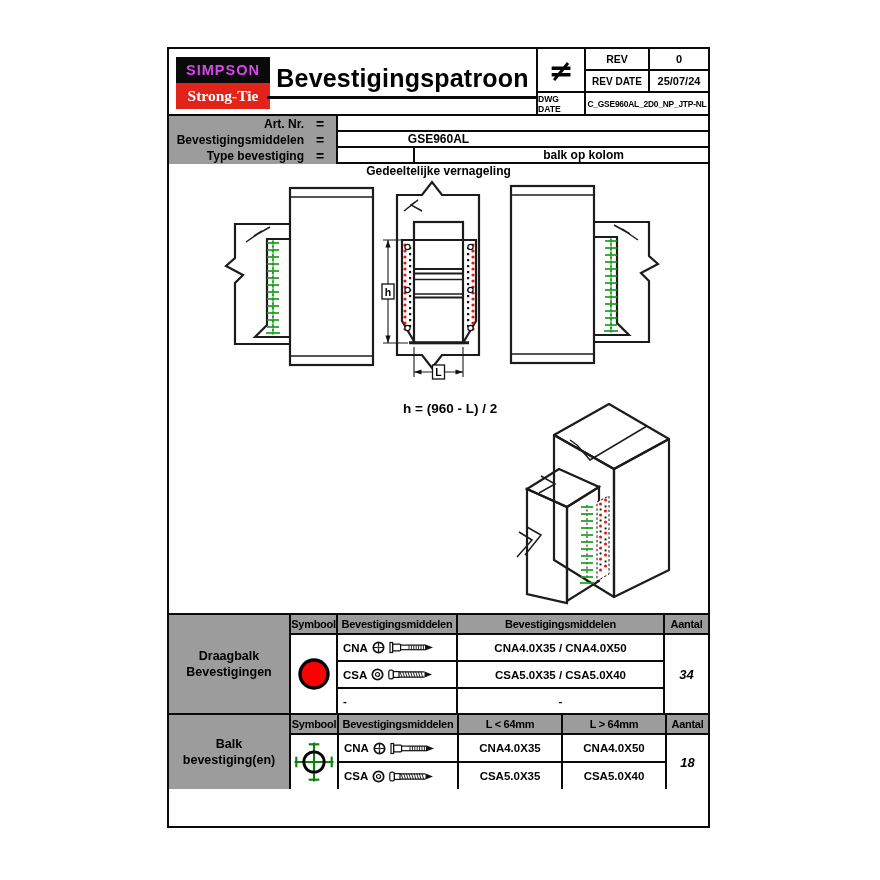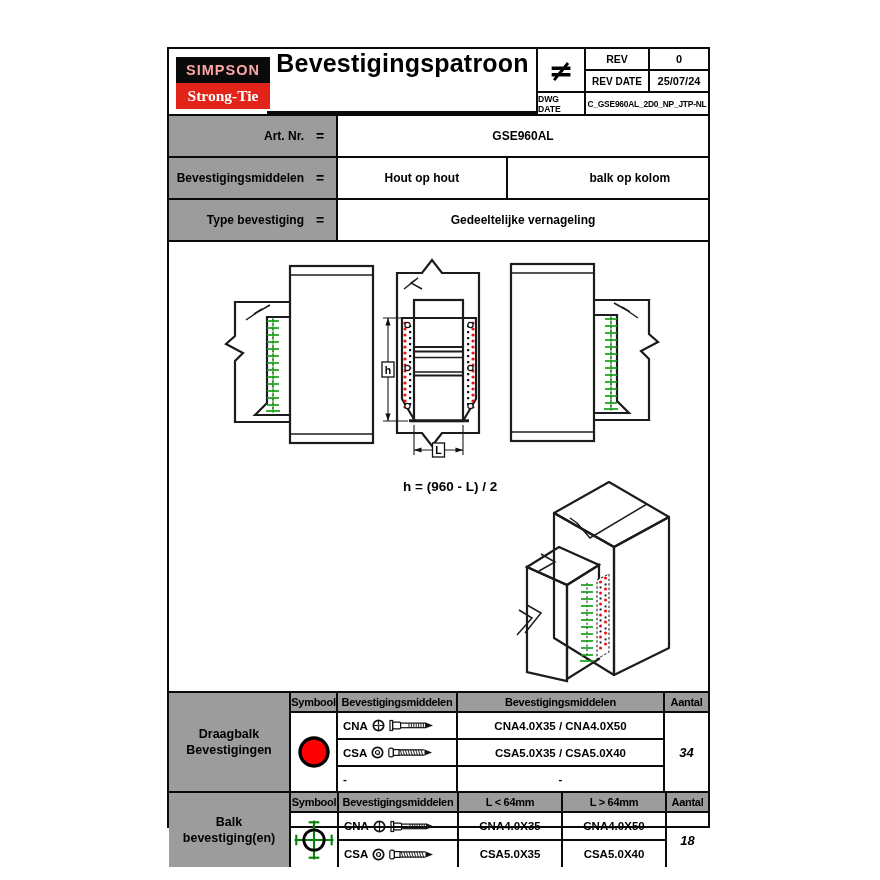--- a/index.html
+++ b/index.html
@@ -2,36 +2,36 @@
 <html style="--header_gray: #9c9c9c; --logo_red: #e2231a; --symbol_red: #ff0000; --dot_red: #ee1111; --fastener_green: #17a017; --crosshair_green: #0b800b;"><head>
 <meta charset="utf-8">
 <style>
   * { margin:0; padding:0; box-sizing:border-box; }
   html,body { width:880px; height:880px; background:#ffffff; font-family:"Liberation Sans", sans-serif; color:#000; }
   .page { position:absolute; left:167px; top:47px; width:543px; height:781px; border:2.5px solid #0a0a0a; background:#fff; }
 
   
   .hdr { position:relative; height:67px; border-bottom:2.5px solid #0a0a0a; }
   .logo { position:absolute; left:7px; top:8px; width:94px; height:52px; }
-  .logo-top { height:26px; background:#0a0a0a; color:#fca5a5; font-weight:bold; font-size:14.5px; letter-spacing:1px; display:flex; align-items:center; justify-content:center; }
+  .logo-top { height:26px; background:#0a0a0a; color:#d946ef; font-weight:bold; font-size:14.5px; letter-spacing:1px; display:flex; align-items:center; justify-content:center; }
   .logo-bot { height:26px; background:var(--logo_red,#e2231a); color:#fff; font-family:"Liberation Serif", serif; font-weight:bold; font-size:15.5px; display:flex; align-items:center; justify-content:center; }
-  .title-cell { position:absolute; left:101px; right:173px; top:0; height:100%; display:flex; justify-content:center; }
+  .title-cell { position:absolute; left:101px; right:173px; top:0; height:100%; display:flex; align-items:center; justify-content:center; }
   .title { font-size:25px; font-weight:bold; border-bottom:3px solid #0a0a0a; padding:0 9px 3px 9px; letter-spacing:.2px; white-space:nowrap; }
   .rev { position:absolute; right:0; top:0; width:172px; height:100%; border-left:2px solid #0a0a0a; display:grid; grid-template-columns:48px 64px 1fr; grid-template-rows:22px 22px 1fr; }
   .rev div { display:flex; align-items:center; justify-content:center; font-weight:bold; }
   .neq { grid-row:1/3; grid-column:1; border-right:2px solid #0a0a0a; border-bottom:2px solid #0a0a0a; font-size:30px; font-family:"DejaVu Sans",sans-serif; font-weight:900; }
   .rev-l  { grid-row:1; grid-column:2; border-right:2px solid #0a0a0a; border-bottom:2px solid #0a0a0a; font-size:10.5px; }
   .rev-v  { grid-row:1; grid-column:3; border-bottom:2px solid #0a0a0a; font-size:11px; }
   .date-l { grid-row:2; grid-column:2; border-right:2px solid #0a0a0a; border-bottom:2px solid #0a0a0a; font-size:10px; }
   .date-v { grid-row:2; grid-column:3; border-bottom:2px solid #0a0a0a; font-size:11px; }
   .dwg-l  { grid-row:3; grid-column:1; border-right:2px solid #0a0a0a; font-size:8.6px; }
   .dwg-v  { grid-row:3; grid-column:2/4; font-size:8.4px; letter-spacing:-.2px; white-space:nowrap; overflow:hidden; }
 
   
-  .info-row { display:flex; height:42px; border-bottom:2.5px solid #0a0a0a; }
+  .info-row { display:flex; height:16px; border-bottom:2.5px solid #0a0a0a;flex-direction:column; }
   .ilabel { width:169px; background:var(--header_gray,#9c9c9c); border-right:2.5px solid #0a0a0a; display:flex; align-items:center; font-weight:bold; font-size:12px; }
   .ilabel-text { flex:1; text-align:right; }
   .ieq { width:32px; text-align:center; font-size:14px; }
   .ivals { flex:1; display:flex; }
   .ival { flex:1; display:flex; align-items:center; justify-content:center; font-weight:bold; font-size:12px; }
   .ival.w1 { flex:0 0 45.3%; }
   .ival + .ival { border-left:2.5px solid #0a0a0a;padding-left:44px; }
 
   
   .draw { position:relative; height:449px; overflow:hidden; }

